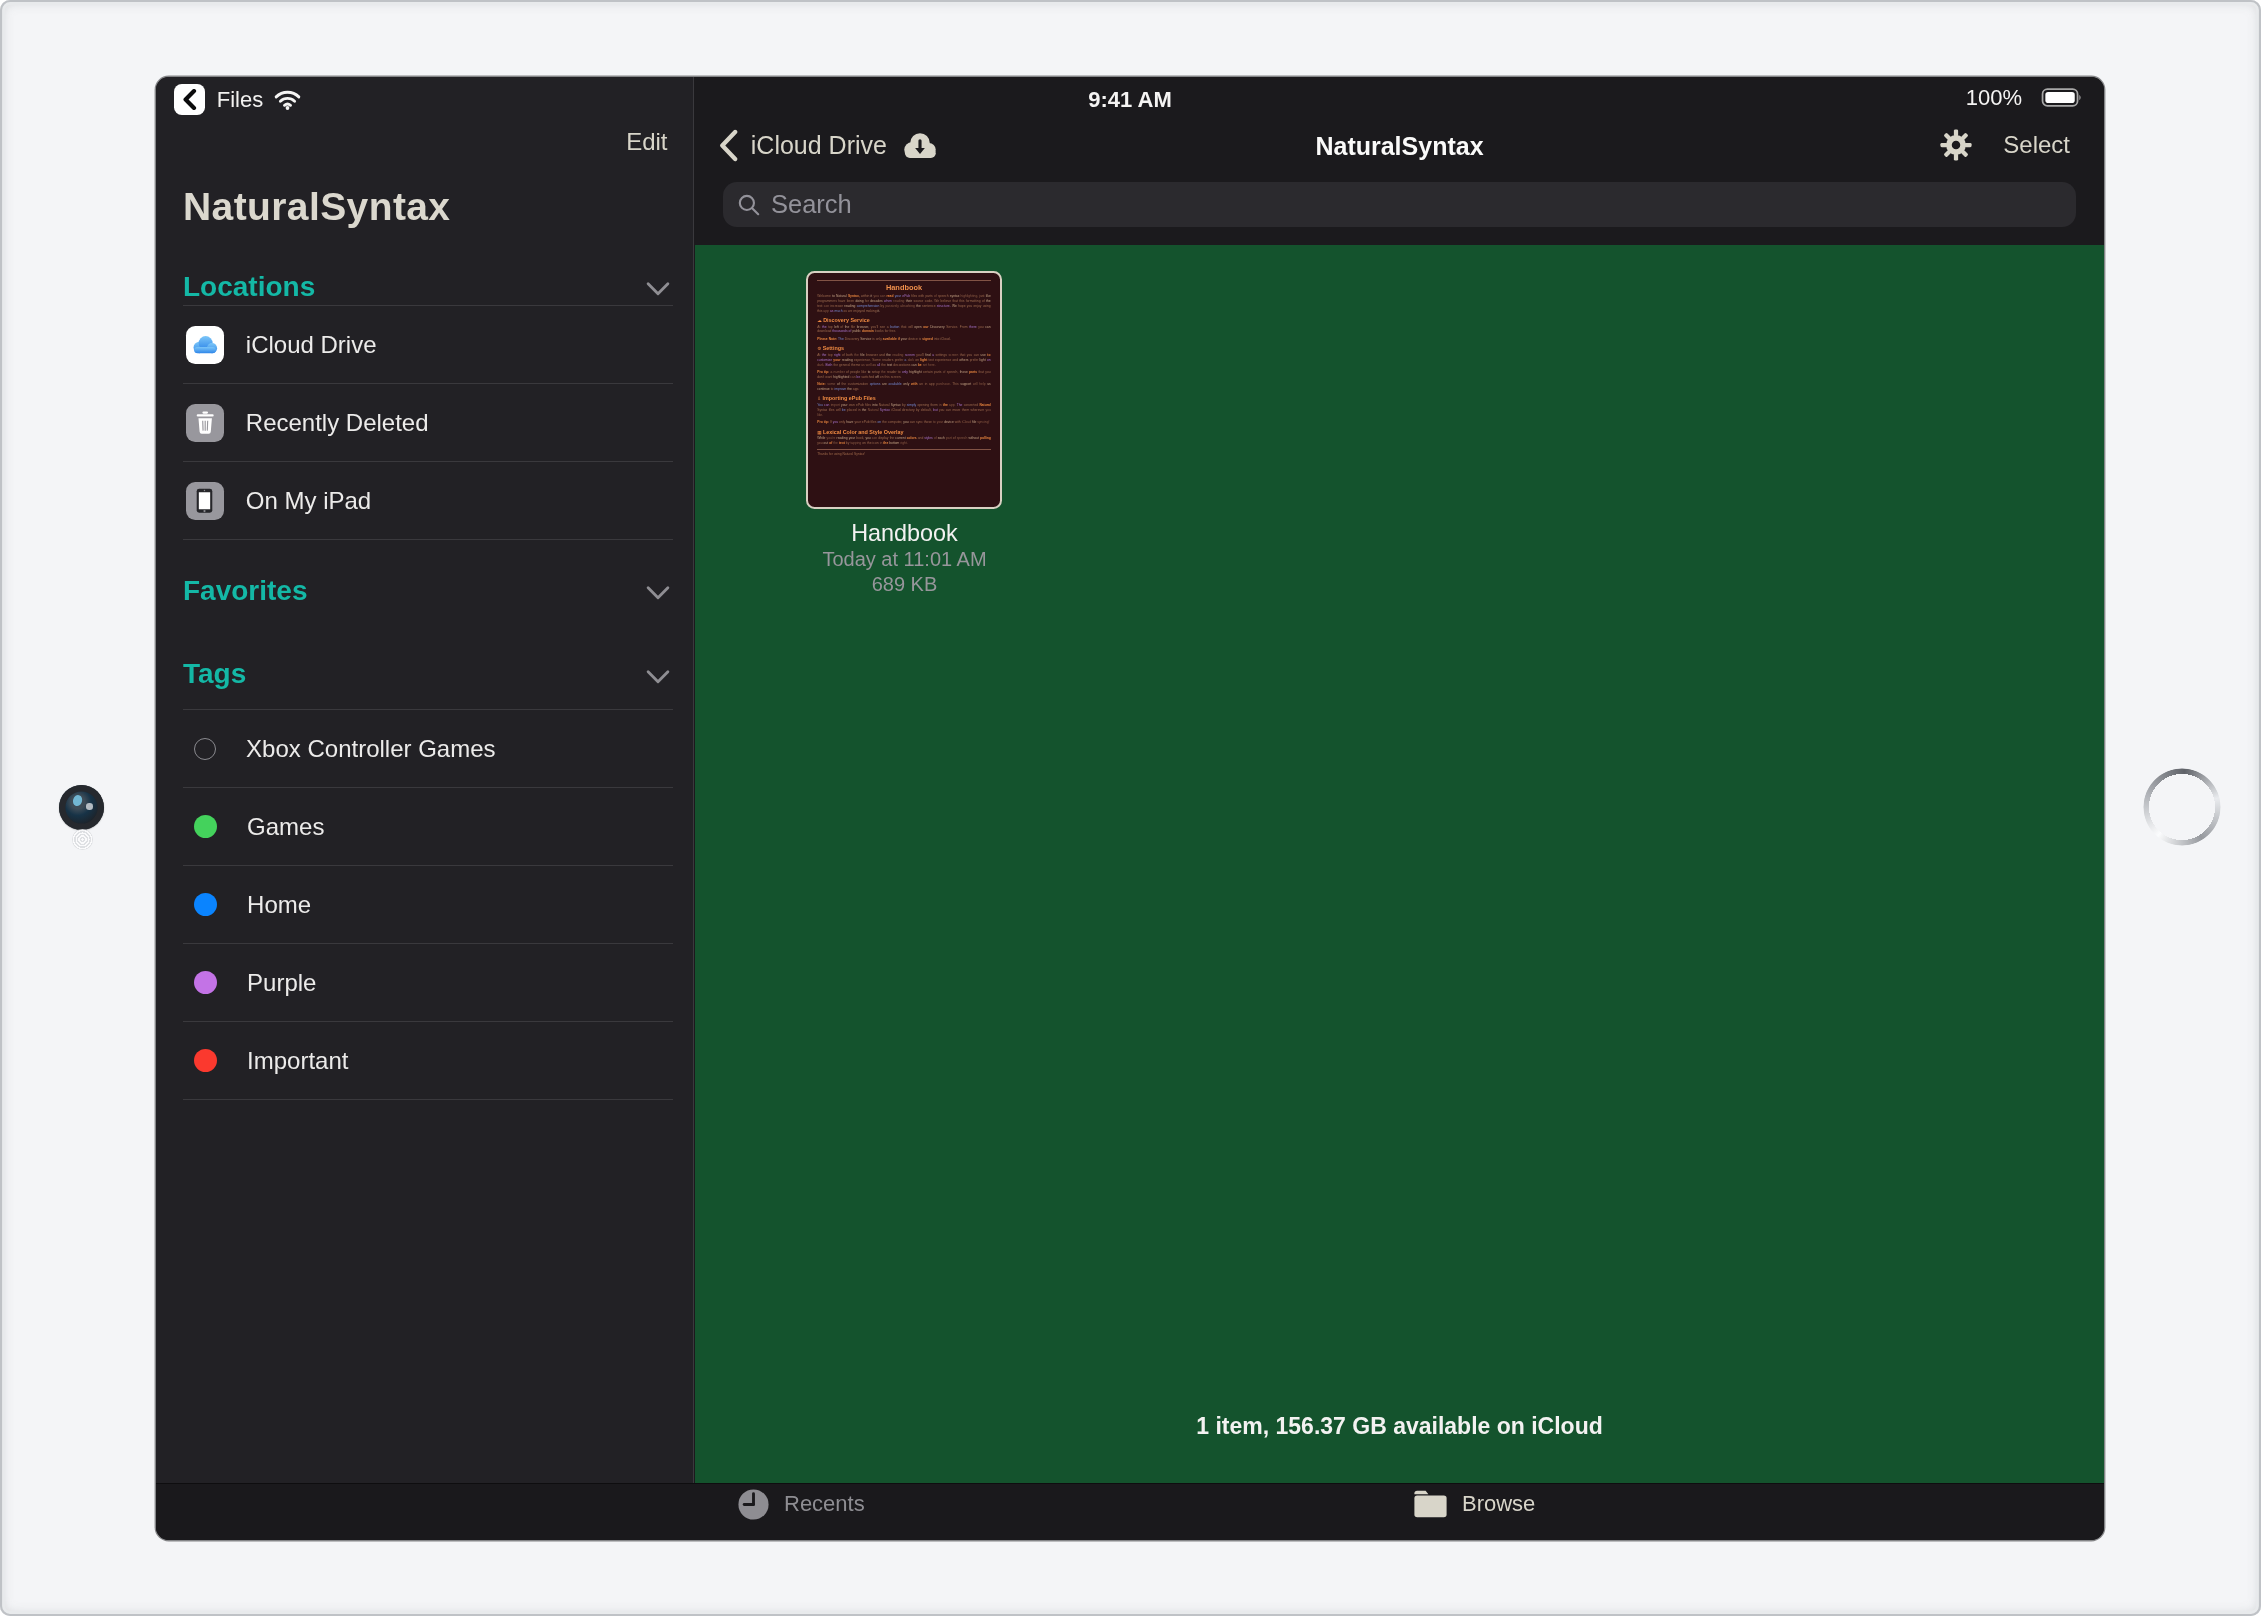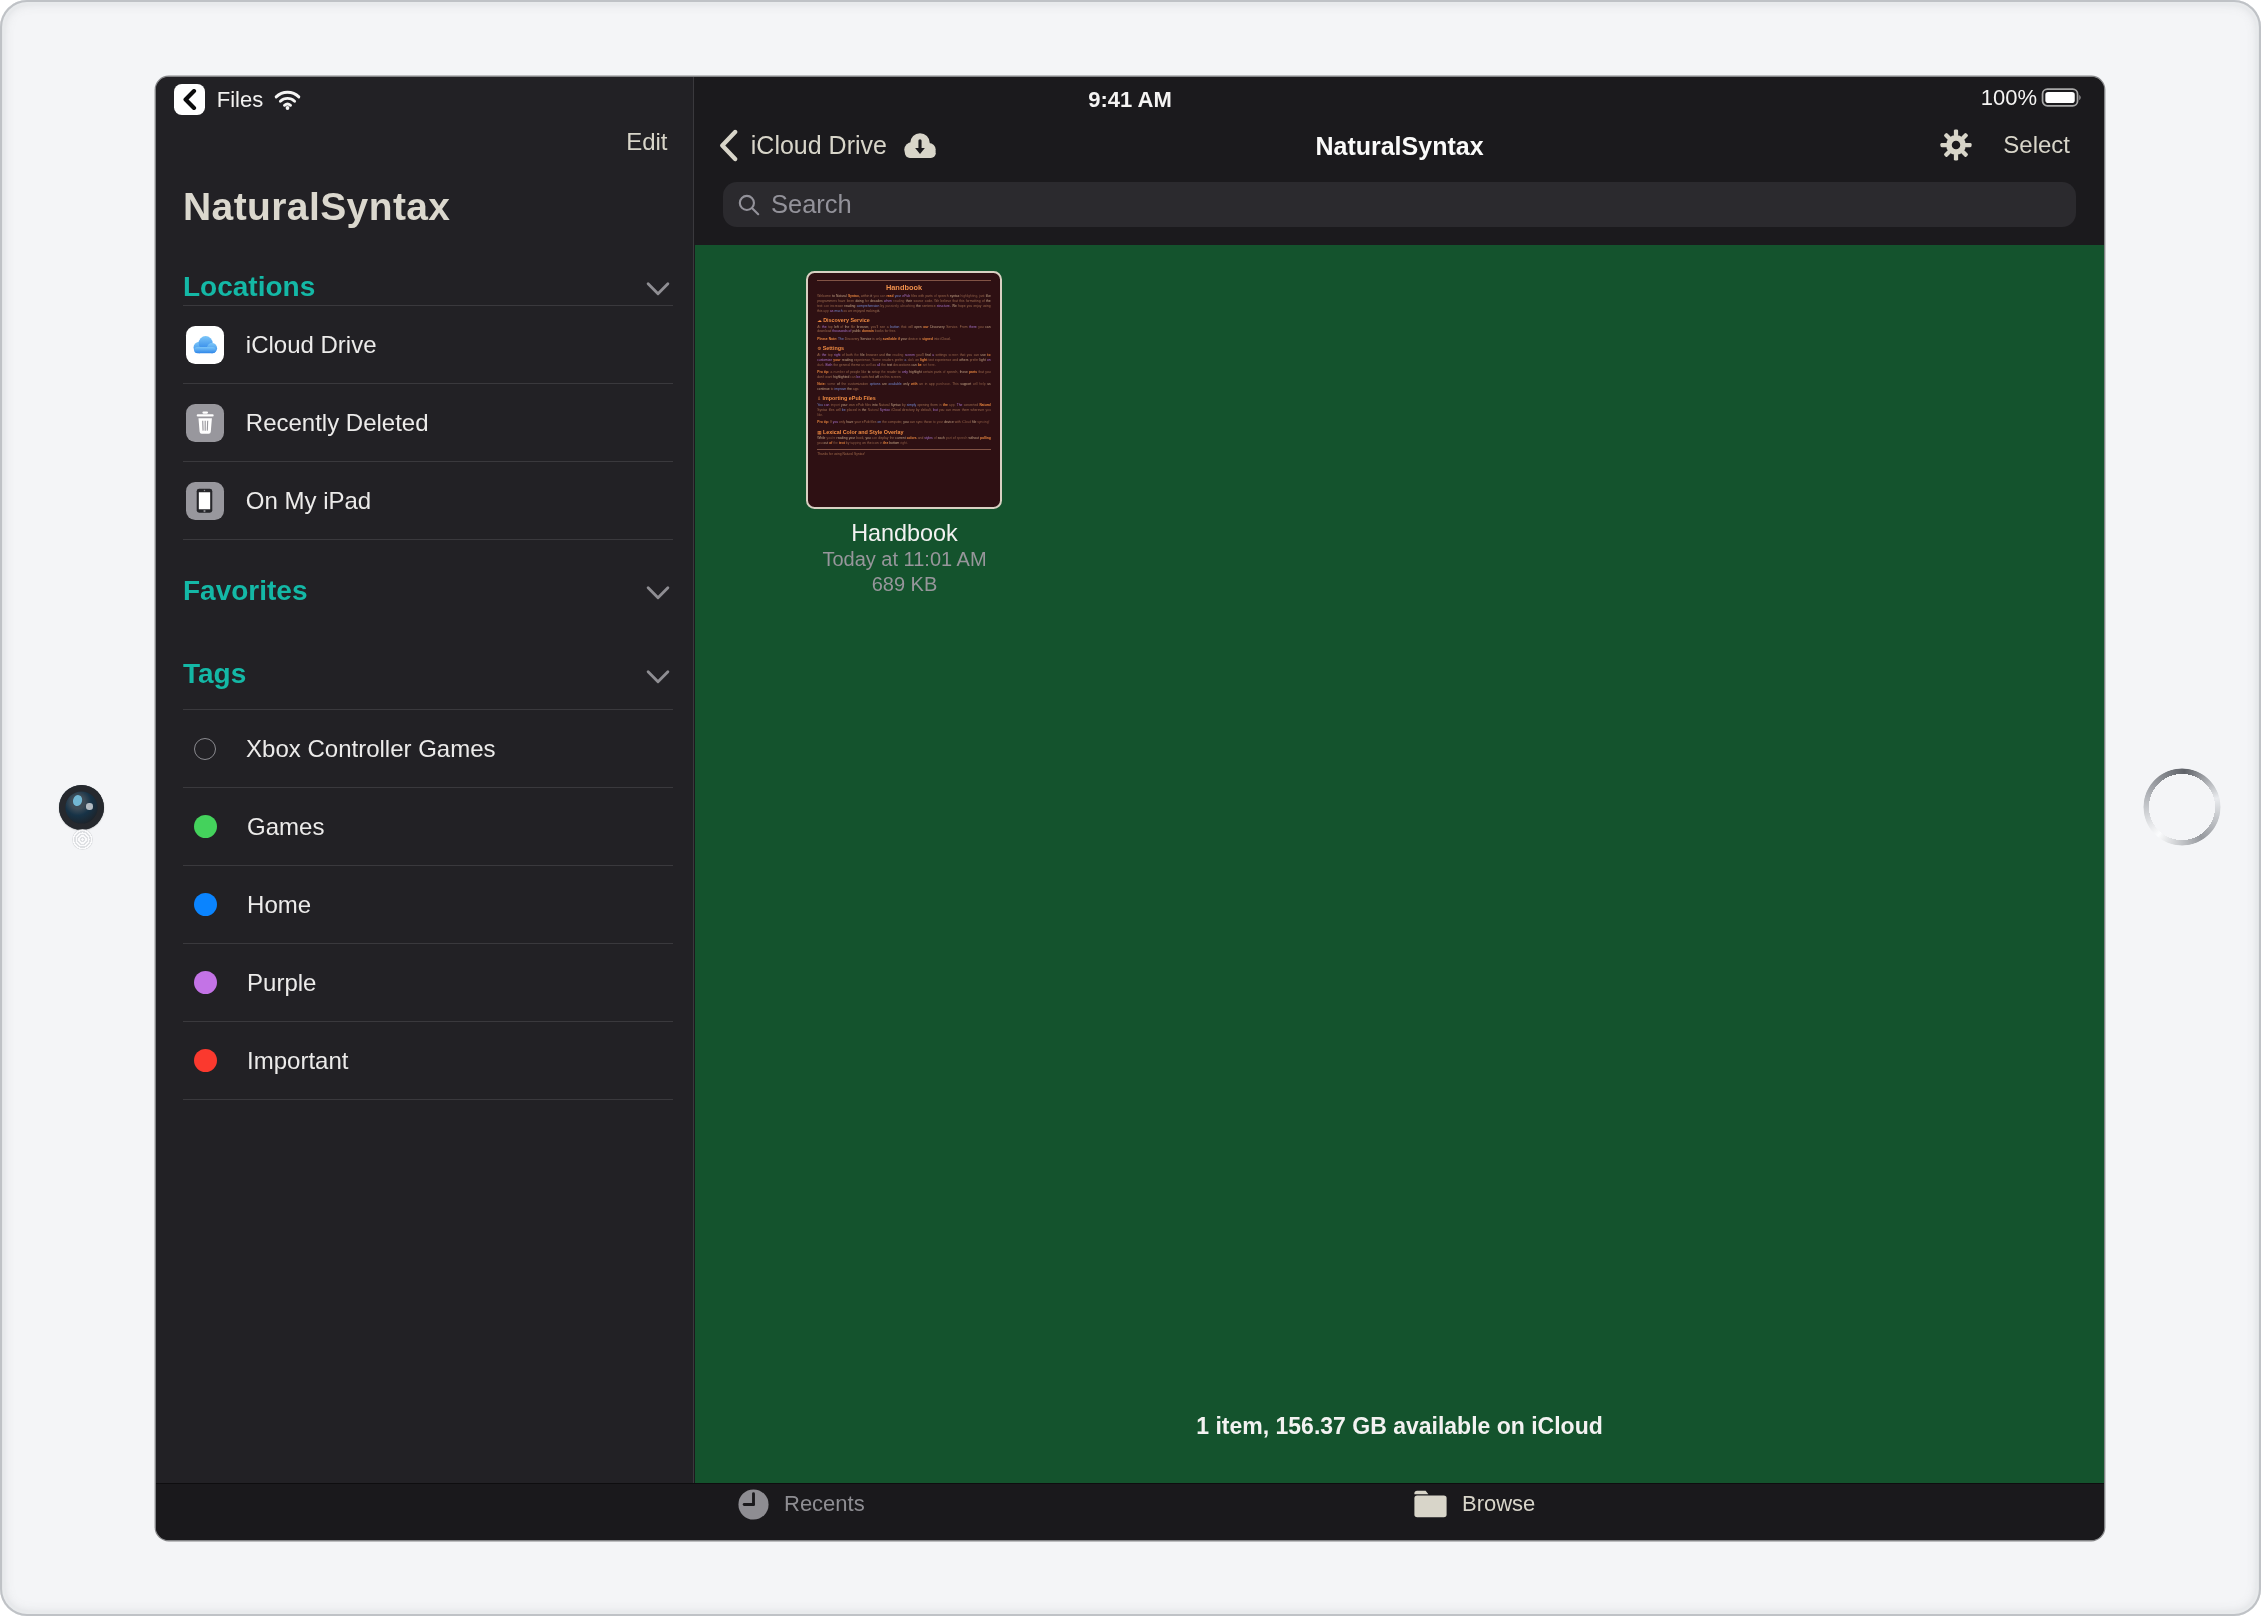--- a/index.html
+++ b/index.html
@@ -1,39 +1,39 @@
 <!DOCTYPE html>
 <html style="--accent: #d8d5c9; --doc-bg: #2e1013;font-size:11.3px"><head>
 <meta charset="utf-8">
 <style>
   html,body{margin:0;padding:0;width:2261px;height:1616px;background:#ffffff;overflow:hidden;
     font-family:"Liberation Sans","DejaVu Sans",sans-serif;-webkit-font-smoothing:antialiased;}
   :root{--accent:#d8d5c9;--gray:#98979c;--doc-bg:#2e1013;}
-  .device{position:absolute;inset:0;border-radius:27px;background:#f4f5f7;
+  .device{position:absolute;inset:0;border-radius:10px;background:#f4f5f7;
     box-shadow:inset 0 0 0 2.1px #bfc2c6, inset 0 0 0 5px #e8eaec, inset 0 0 12.8px rgba(110,114,120,.35);}
   .screen{position:absolute;left:156px;top:77px;width:1948px;height:1463px;background:#1b1a1d;
     border-radius:12.8px;overflow:hidden;box-shadow:0 0 0 1.4px rgba(40,40,44,.55);}
   
   .camera{position:absolute;left:59px;top:785px;width:45px;height:45px;border-radius:50%;
     background:radial-gradient(circle at 42% 38%, #3e4c57 0 18%, #173347 35%, #1d2228 62%, #2d3136 78%, #15171a 100%);box-shadow:inset 0 0 0 6.4px #26292e,0 0.7px 1.4px rgba(0,0,0,.25);}
   .camera i{position:absolute;left:14px;top:10px;width:8.5px;height:11.3px;border-radius:50%;background:#7fd2f2;opacity:.8;transform:rotate(18deg);}
   .camera b{position:absolute;right:11.3px;top:18.4px;width:6.4px;height:6.4px;border-radius:50%;background:#cfd4d8;opacity:.85;}
   .als{position:absolute;left:72px;top:829px;width:21px;height:21px;border-radius:50%;
     background:repeating-radial-gradient(circle,#fbfbfc 0 1.4px,#dcdee1 1.4px 2.8px);opacity:.9;}
   .home-btn{position:absolute;left:2143px;top:768px;width:78px;height:78px;border-radius:50%;
     background:conic-gradient(from 220deg,#fbfcfd,#aeb1b6,#5f6268,#e9ebee,#96999e,#fbfcfd);
     -webkit-mask:radial-gradient(circle,transparent 0 33px,#000 33px 38px,transparent 39px);
     mask:radial-gradient(circle,transparent 0 33px,#000 33px 38px,transparent 39px);}
   
   .status-bar{position:absolute;left:0;top:0;right:0;height:45px;z-index:30;}
   .status-left{position:absolute;left:18.4px;top:6.4px;height:33px;display:flex;align-items:center;gap:11.3px;}
   .files-chip{width:31px;height:31px;border-radius:7.8px;background:#ffffff;display:flex;align-items:center;justify-content:center;}
   .status-app{color:#f2f1f0;font-size:22px;}
   .status-time{position:absolute;left:0;right:0;top:10px;text-align:center;color:#f5f4f3;font-size:22px;font-weight:600;}
-  .status-right{position:absolute;right:20px;top:7.8px;display:flex;align-items:center;gap:4px;color:#f5f4f3;font-size:22px;}
+  .status-right{position:absolute;right:20px;top:7.8px;display:flex;align-items:center;gap:19px;color:#f5f4f3;font-size:22px;}
   
   .sidebar{position:absolute;left:0;top:0;width:537px;bottom:56px;background:#222125;z-index:5;}
   .vdivider{position:absolute;left:537px;top:0;bottom:56px;width:1.4px;background:#3a393d;z-index:8;}
   .main-header{position:absolute;left:539px;right:0;top:0;height:168px;background:#1b1a1d;z-index:6;}
   .main-content{position:absolute;left:539px;right:0;top:168px;bottom:56px;background:#14532d;z-index:6;}
   .tab-bar{position:absolute;left:0;right:0;bottom:0;height:56px;background:#1a191c;border-top:0.7px solid rgba(0,0,0,.45);z-index:20;}
   
   .edit-btn{position:absolute;top:51px;right:25.5px;color:var(--accent);font-size:24px;}
   .side-title{position:absolute;top:108px;left:27px;color:#dbd8ce;font-size:39px;font-weight:700;letter-spacing:0.4px;}
   .sec-head{position:absolute;left:27px;color:#14b8a6;font-size:28px;font-weight:700;}

